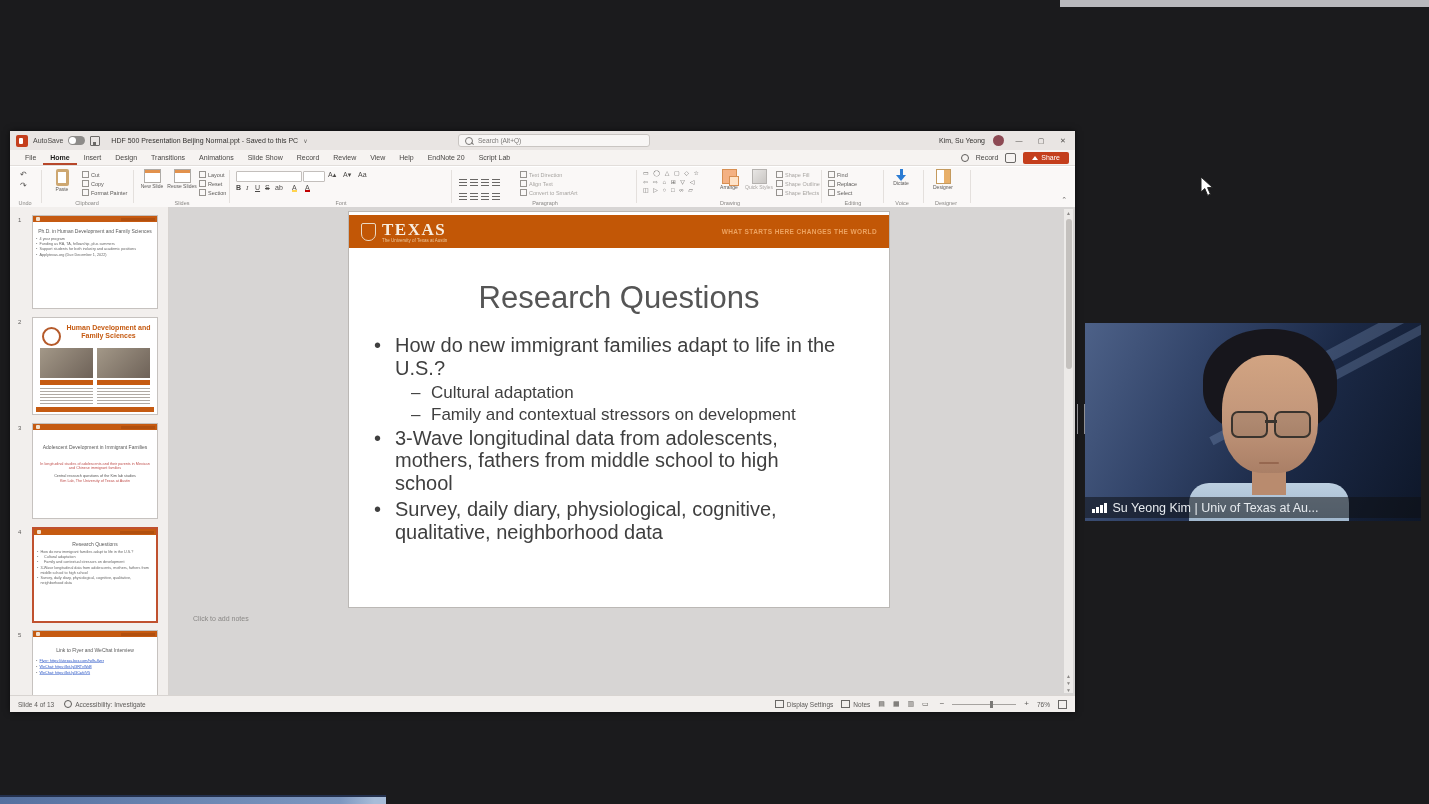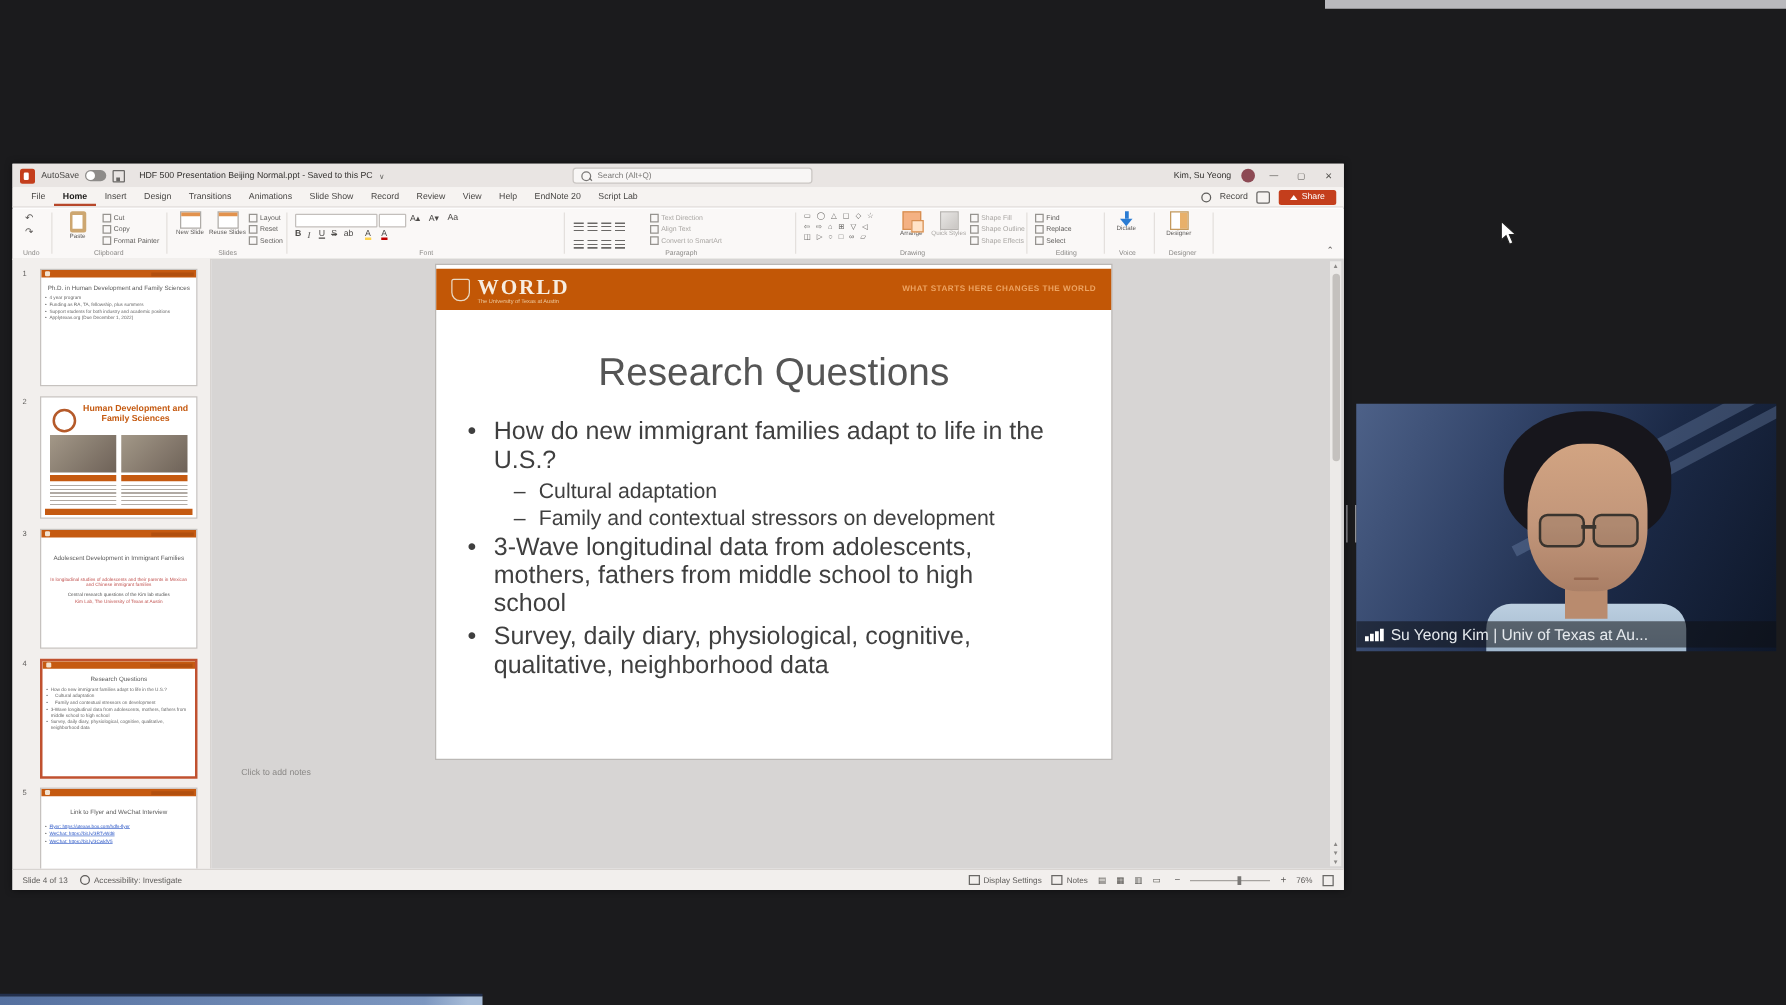--- a/index.html
+++ b/index.html
@@ -409,21 +409,21 @@
           <div class="t-link">WeChat: https://bit.ly/3CwkfV5</div>
         </div>
       </div>
     </div>
 
     <div class="canvas">
       <div class="slide">
         <div class="band">
           <div class="shield"></div>
           <div class="wordcol">
-            <span class="wordmark">WORLD</span>
+            <span class="wordmark">TEXAS</span>
             <span class="band-sub">The University of Texas at Austin</span>
           </div>
           <span class="tagline">WHAT STARTS HERE CHANGES THE WORLD</span>
         </div>
         <div class="slide-title">Research Questions</div>
         <div class="bullets">
           <div class="b1">How do new immigrant families adapt to life in the U.S.?</div>
           <div class="b2">Cultural adaptation</div>
           <div class="b2">Family and contextual stressors on development</div>
           <div class="b1">3-Wave longitudinal data from adolescents, mothers, fathers from middle school to high school</div>

